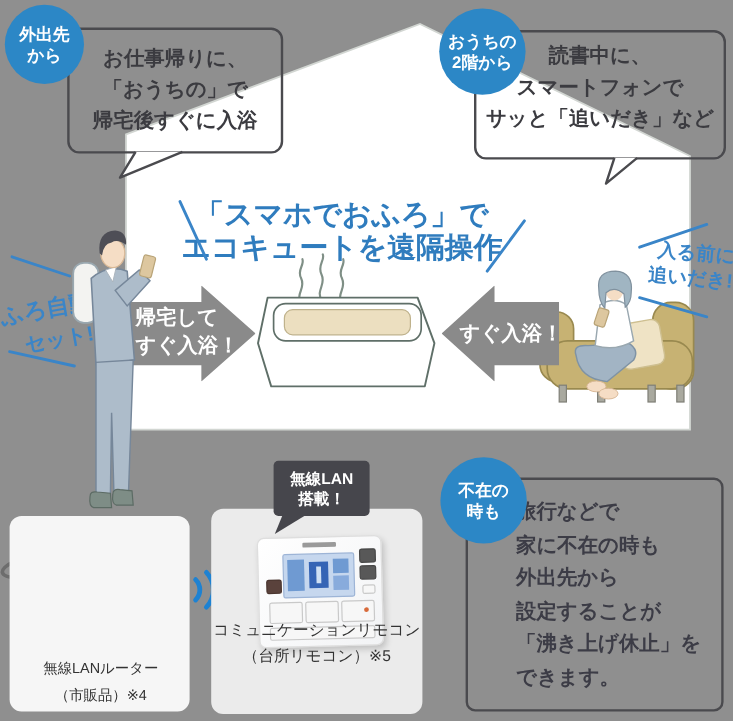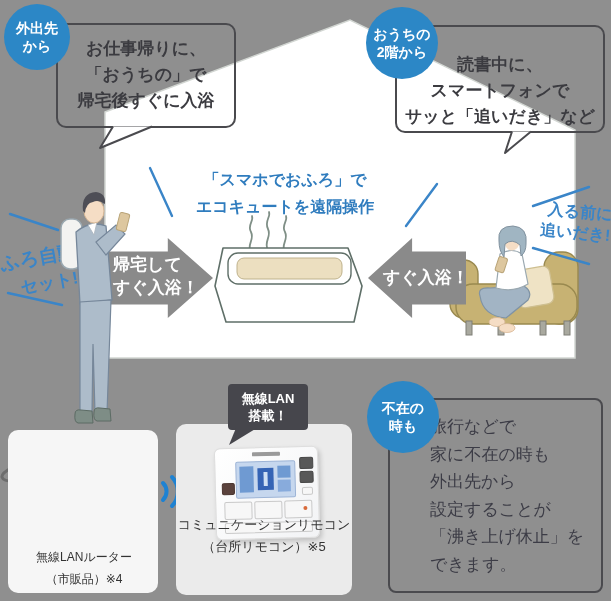--- a/index.html
+++ b/index.html
@@ -10,23 +10,23 @@
   
   .badge{position:absolute;border-radius:50%;background:#2c87c6;color:#fff;
          display:flex;flex-direction:column;align-items:center;justify-content:center;
          font-weight:bold;font-size:14px;line-height:18px;text-align:center;}
   
   .bubble{position:absolute;border:2px solid #4a4a4e;border-radius:10px;
           color:#3b3b40;font-weight:bold;font-size:17px;line-height:26px;text-align:center;}
   .bubble div{white-space:nowrap;}
   
   .infobox{position:absolute;border:2px solid #4a4a4e;border-radius:8px;
-           color:#3c3c46;font-weight:normal;font-size:17px;line-height:27.5px;}
-  
-  .headline{position:absolute;color:#2f7cbe;font-weight:bold;font-size:16px;line-height:27px;
+           color:#3c3c46;font-weight:bold;font-size:17px;line-height:27.5px;}
+  
+  .headline{position:absolute;color:#2f7cbe;font-weight:bold;font-size:24px;line-height:27px;
             text-align:center;}
   
   .callout{position:absolute;color:#3a85c8;font-weight:bold;}
   
   .arrow{position:absolute;background:#8a8a8a;color:#fff;font-weight:bold;}
   .arrow .txt{position:absolute;font-size:17px;line-height:23px;white-space:nowrap;}
   
   .panel{position:absolute;border-radius:10px;}
   .panel-label{position:absolute;color:#333;text-align:center;line-height:22px;}
   
@@ -144,21 +144,21 @@
   <div class="panel-label" style="left:175px;top:514px;width:178px;font-size:13px;">
     <div>コミュニケーションリモコン</div>
     <div>（台所リモコン）※5</div>
   </div>
 
   <div class="bubble" style="left:56px;top:23px;width:180px;height:105px;padding-top:11px;box-sizing:border-box;text-align:center;">
     <div>お仕事帰りに、</div>
     <div>「おうちの」で</div>
     <div>帰宅後すぐに入浴</div>
   </div>
-  <div class="bubble" style="left:395px;top:25px;width:210px;height:108px;padding-top:25px;box-sizing:border-box;">
+  <div class="bubble" style="left:395px;top:25px;width:210px;height:108px;padding-top:7px;box-sizing:border-box;">
     <div>読書中に、</div>
     <div>スマートフォンで</div>
     <div>サッと「追いだき」など</div>
   </div>
 
   <div class="infobox" style="left:388px;top:398px;width:215px;height:195px;box-sizing:border-box;padding:13px 0 0 40px;">
     <div>旅行などで</div>
     <div>家に不在の時も</div>
     <div>外出先から</div>
     <div>設定することが</div>

